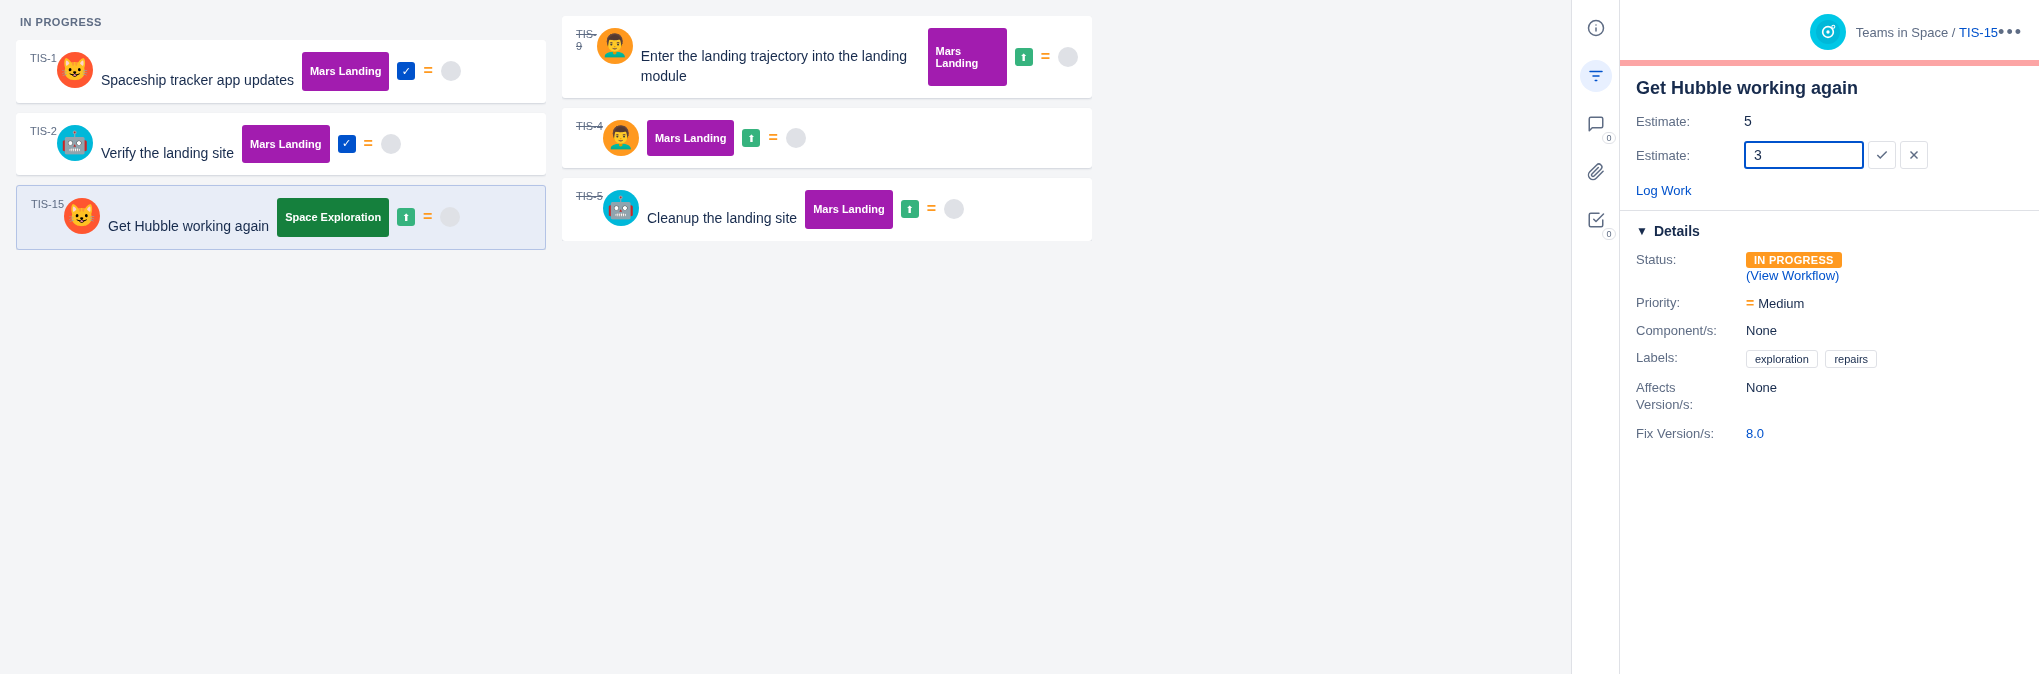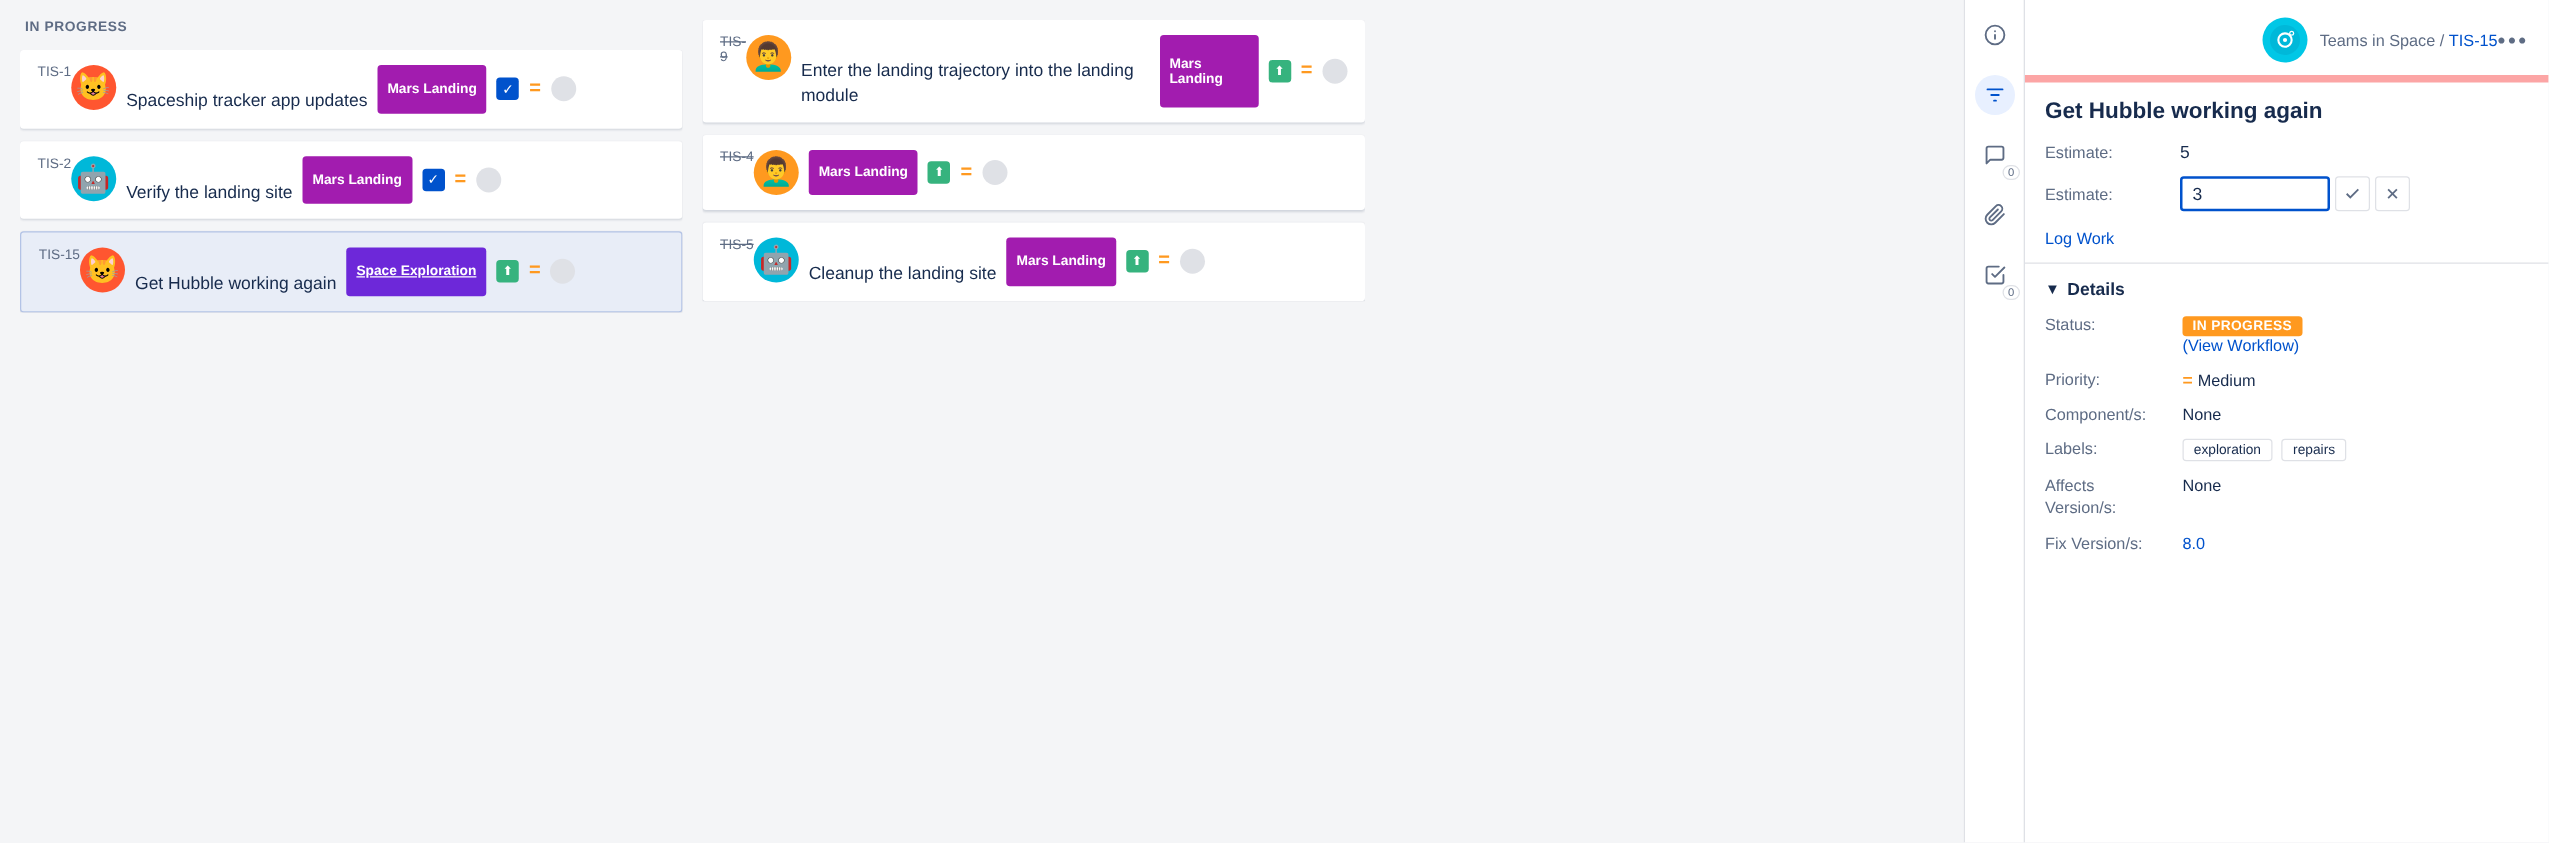--- a/index.html
+++ b/index.html
@@ -89,21 +89,21 @@
     .tag {
       display: inline-flex;
       align-items: center;
       padding: 2px 8px;
       border-radius: 3px;
       font-size: 11px;
       font-weight: 600;
       color: #fff;
     }
     .tag.green { background: #a21caf; }
-    .tag.dark { background: #6d28d9; color: #fff; text-decoration: underline; }
+    .tag.dark { background: #15803d; color: #fff; }
     .card-footer {
       display: flex;
       align-items: center;
       gap: 8px;
     }
     .icon-check {
       width: 18px;
       height: 18px;
       background: #0052cc;
       border-radius: 3px;

